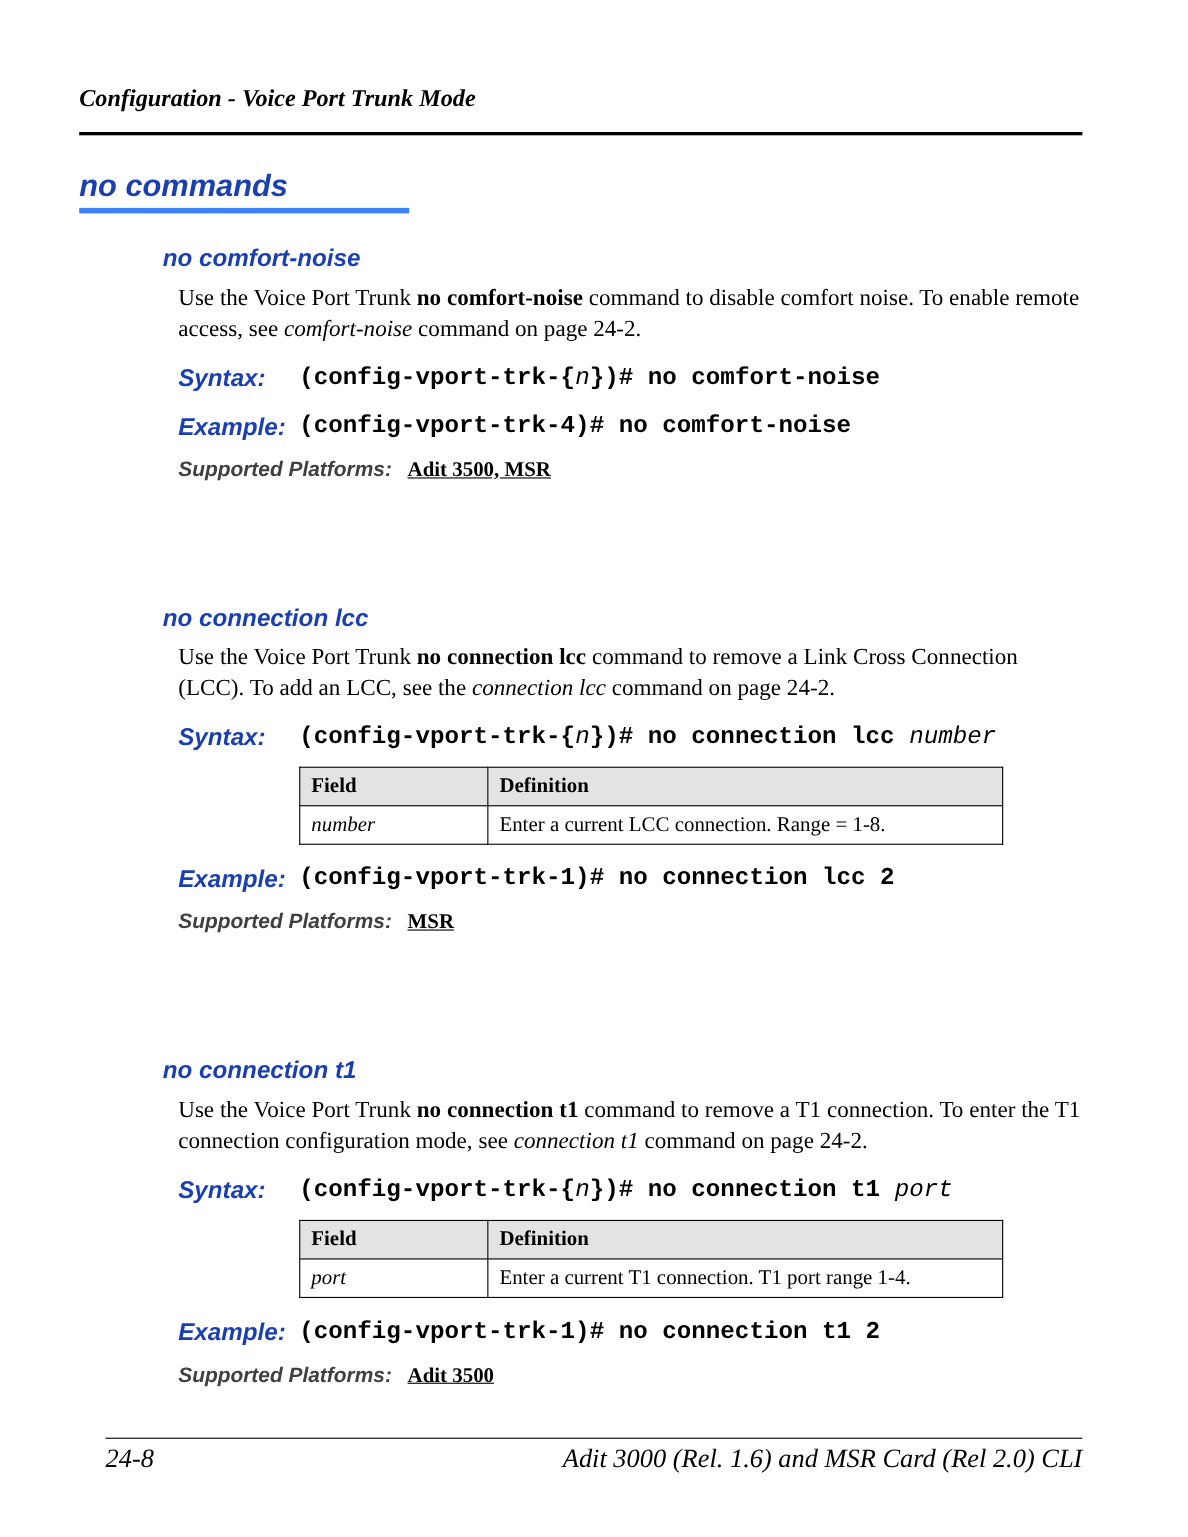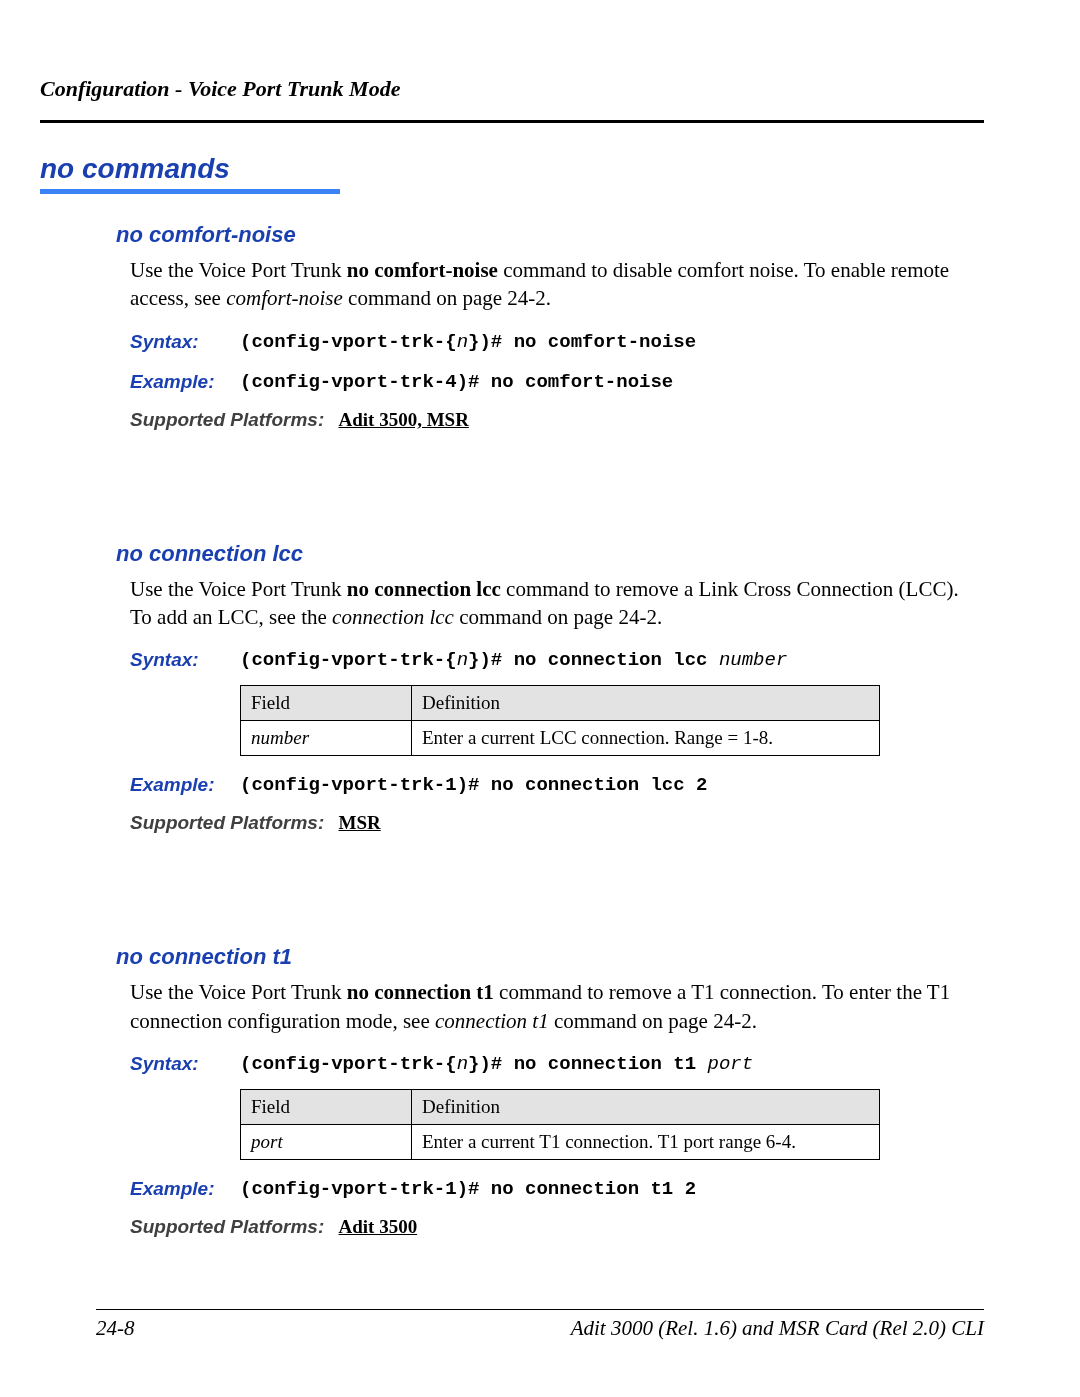--- a/index.html
+++ b/index.html
@@ -6,21 +6,21 @@
   body{
     width:1080px;
     height:1397px;
     font-family:"Times New Roman",Times,serif;
     color:#000;
     position:relative;
     box-sizing:border-box;
   }
   .page{
     box-sizing:border-box;
-    padding:76px 96px 60px 40px;
+    padding:76px 96px 60px 72px;
     height:100%;
     position:relative;
   }
   .running-head{
     font-style:italic;
     font-weight:bold;
     font-size:22px;
     margin-bottom:18px;
   }
   .rule-thick{
@@ -59,21 +59,21 @@
   .para{
     font-size:21px;
     line-height:1.35;
     margin:4px 0;
   }
   .bold{font-weight:bold;}
   .ital{font-style:italic;}
   .field-row{
     display:flex;
     margin-top:18px;
-    font-size:19px;
+    font-size:22px;
   }
   .field-label{
     font-family:Arial,Helvetica,sans-serif;
     font-weight:bold;
     font-style:italic;
     color:#1a3fb0;
     min-width:110px;
   }
   .mono{
     font-family:"Courier New",Courier,monospace;
@@ -104,42 +104,42 @@
     width:640px;
     font-size:19px;
   }
   table.def th, table.def td{
     border:1px solid #000;
     padding:6px 10px;
     text-align:left;
   }
   table.def th{
     background:#e3e3e3;
-    font-weight:normal;
+    font-weight:bold;
   }
   table.def td.field-cell{
     font-style:italic;
     width:150px;
   }
   .footer{
     position:absolute;
     left:96px;
     right:96px;
     bottom:56px;
   }
   .footer hr{
     border:none;
     border-top:1.5px solid #000;
     margin:0 0 6px 0;
   }
   .footer-row{
     display:flex;
     justify-content:space-between;
     font-style:italic;
-    font-size:21px;
+    font-size:24px;
   }
 </style>
 </head>
 <body>
 <div class="page">
 
 
 
   <div class="running-head">Configuration - Voice Port Trunk Mode</div>
   <hr class="rule-thick">
@@ -221,21 +221,21 @@
     <table class="def">
       <thead>
         <tr>
           <th>Field</th>
           <th>Definition</th>
         </tr>
       </thead>
       <tbody>
         <tr>
           <td class="field-cell">port</td>
-          <td>Enter a current T1 connection. T1 port range 6-4.</td>
+          <td>Enter a current T1 connection. T1 port range 1-4.</td>
         </tr>
       </tbody>
     </table>
     <div class="field-row">
       <span class="field-label">Example:</span>
       <span class="mono">(config-vport-trk-1)# no connection t1 2</span>
     </div>
     <div class="platforms">
       <span class="lbl">Supported Platforms:</span>
       <span>&nbsp;</span>

